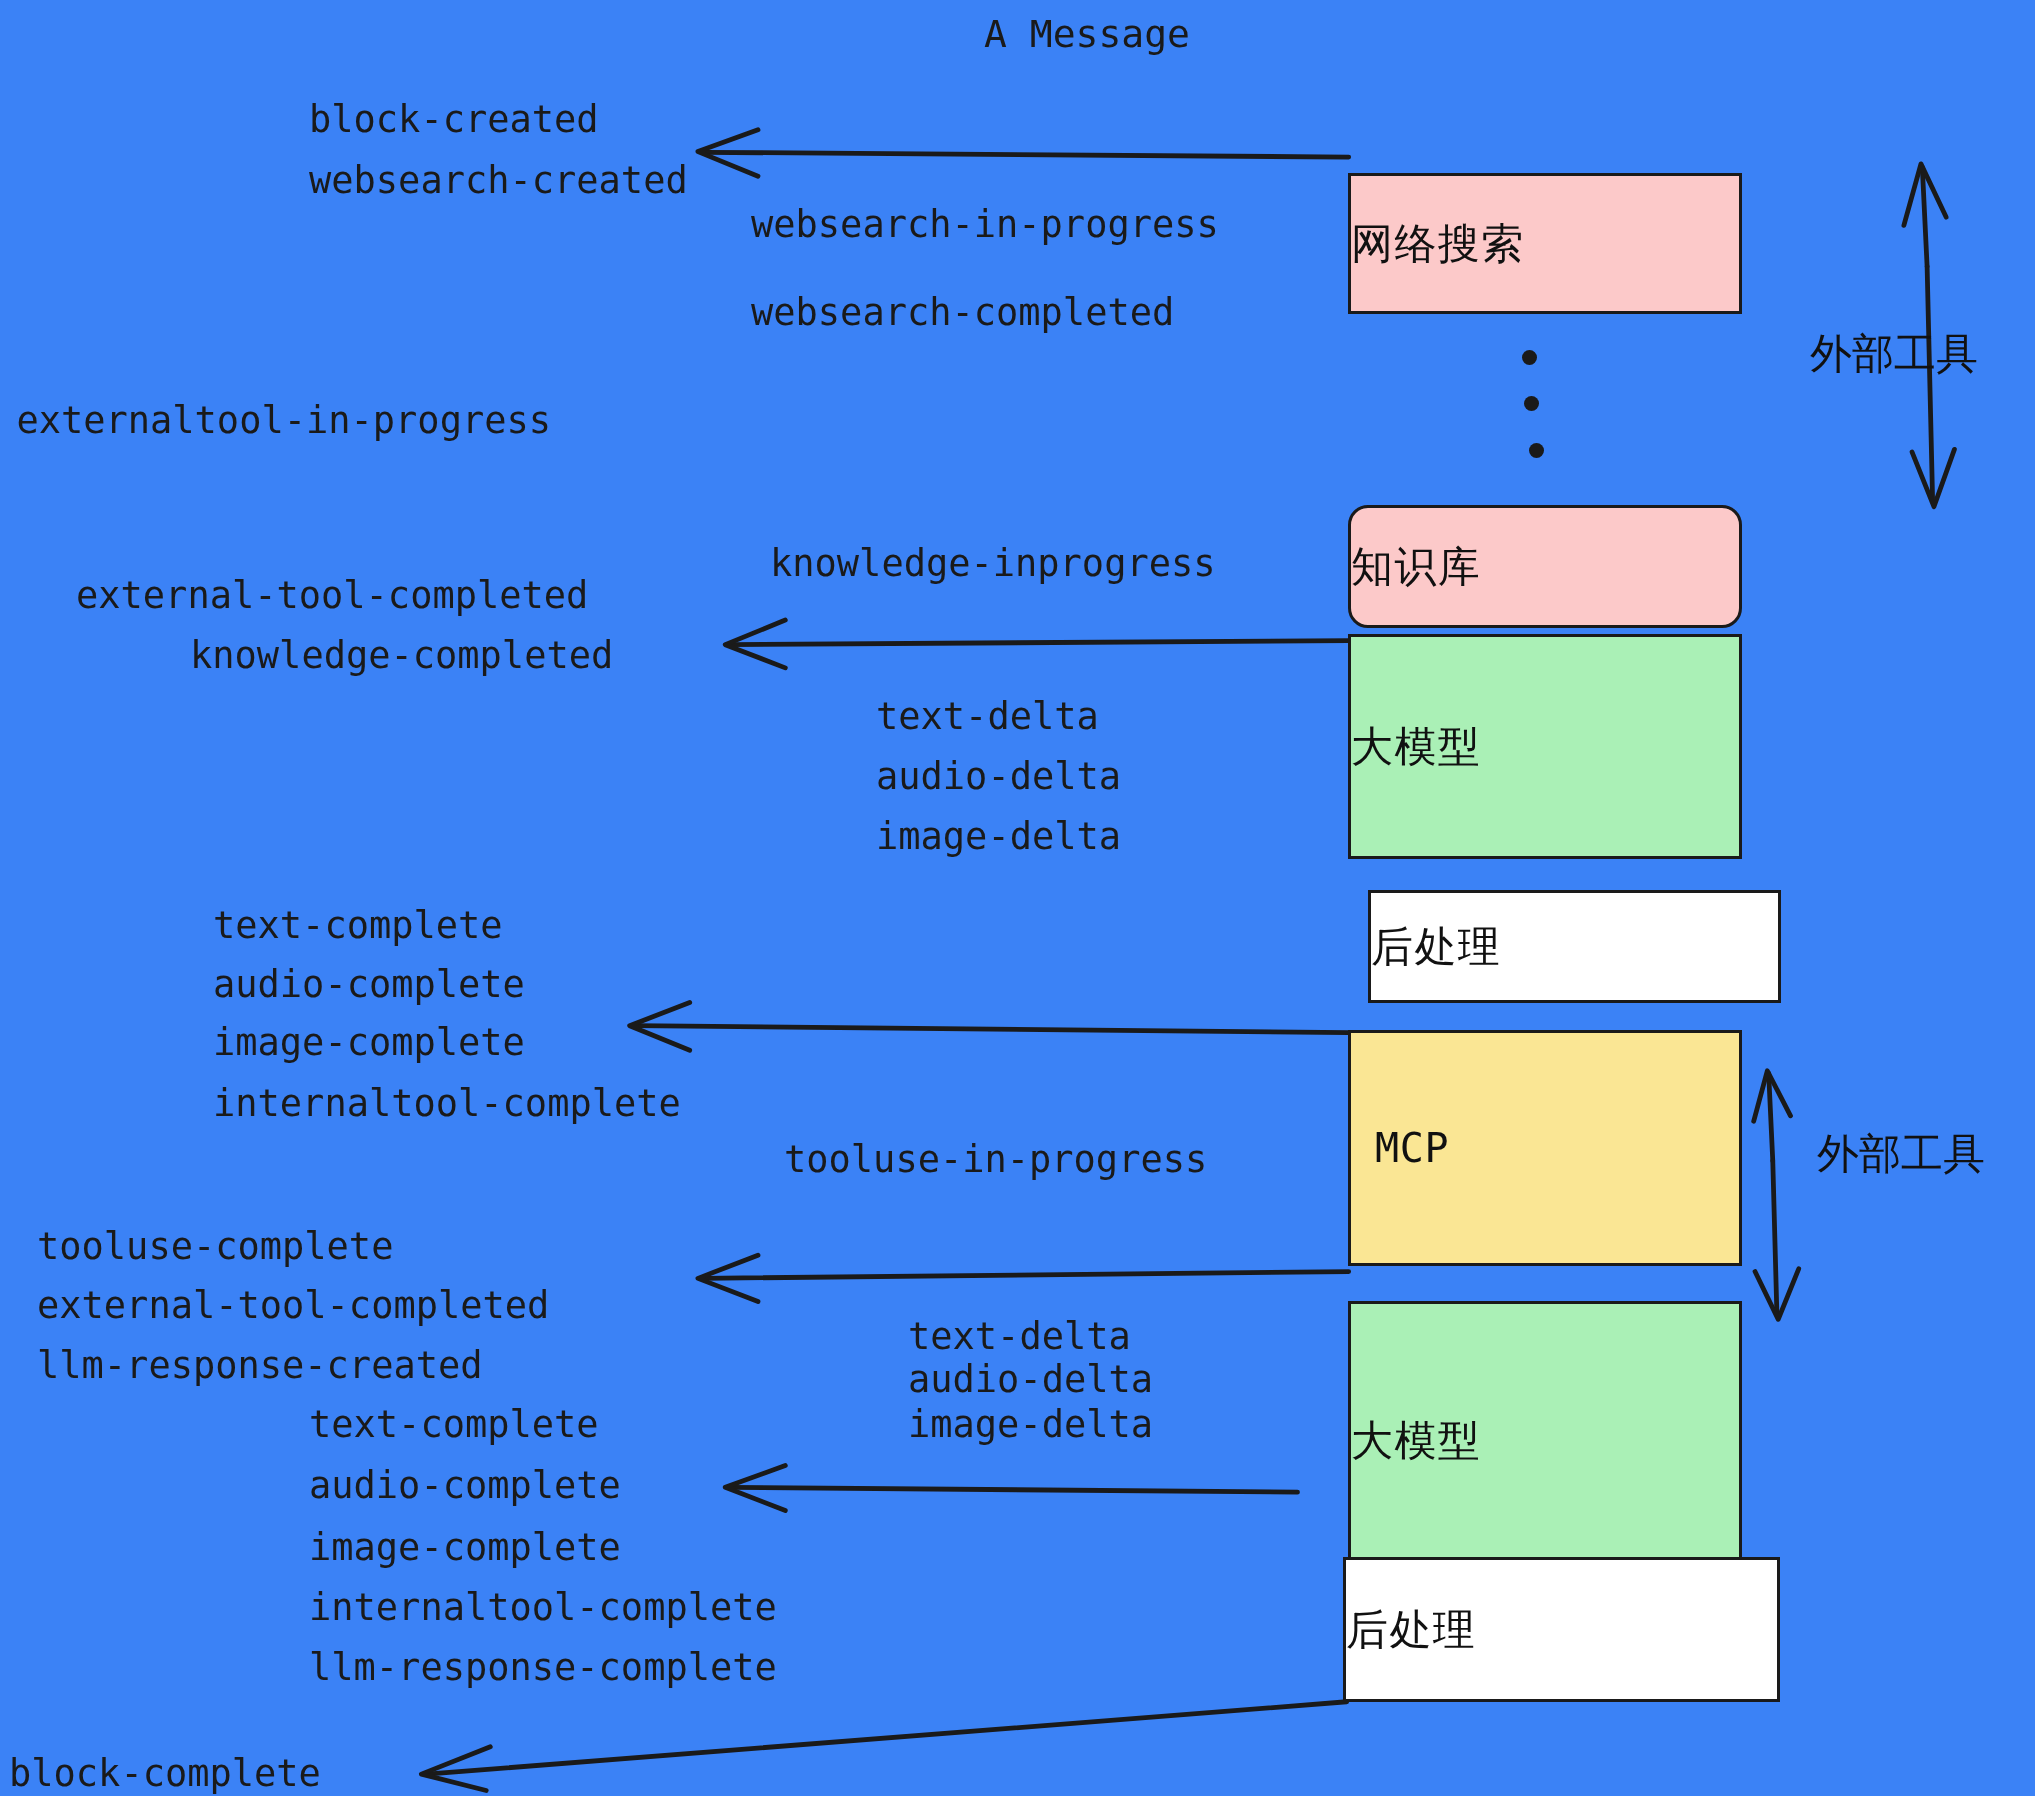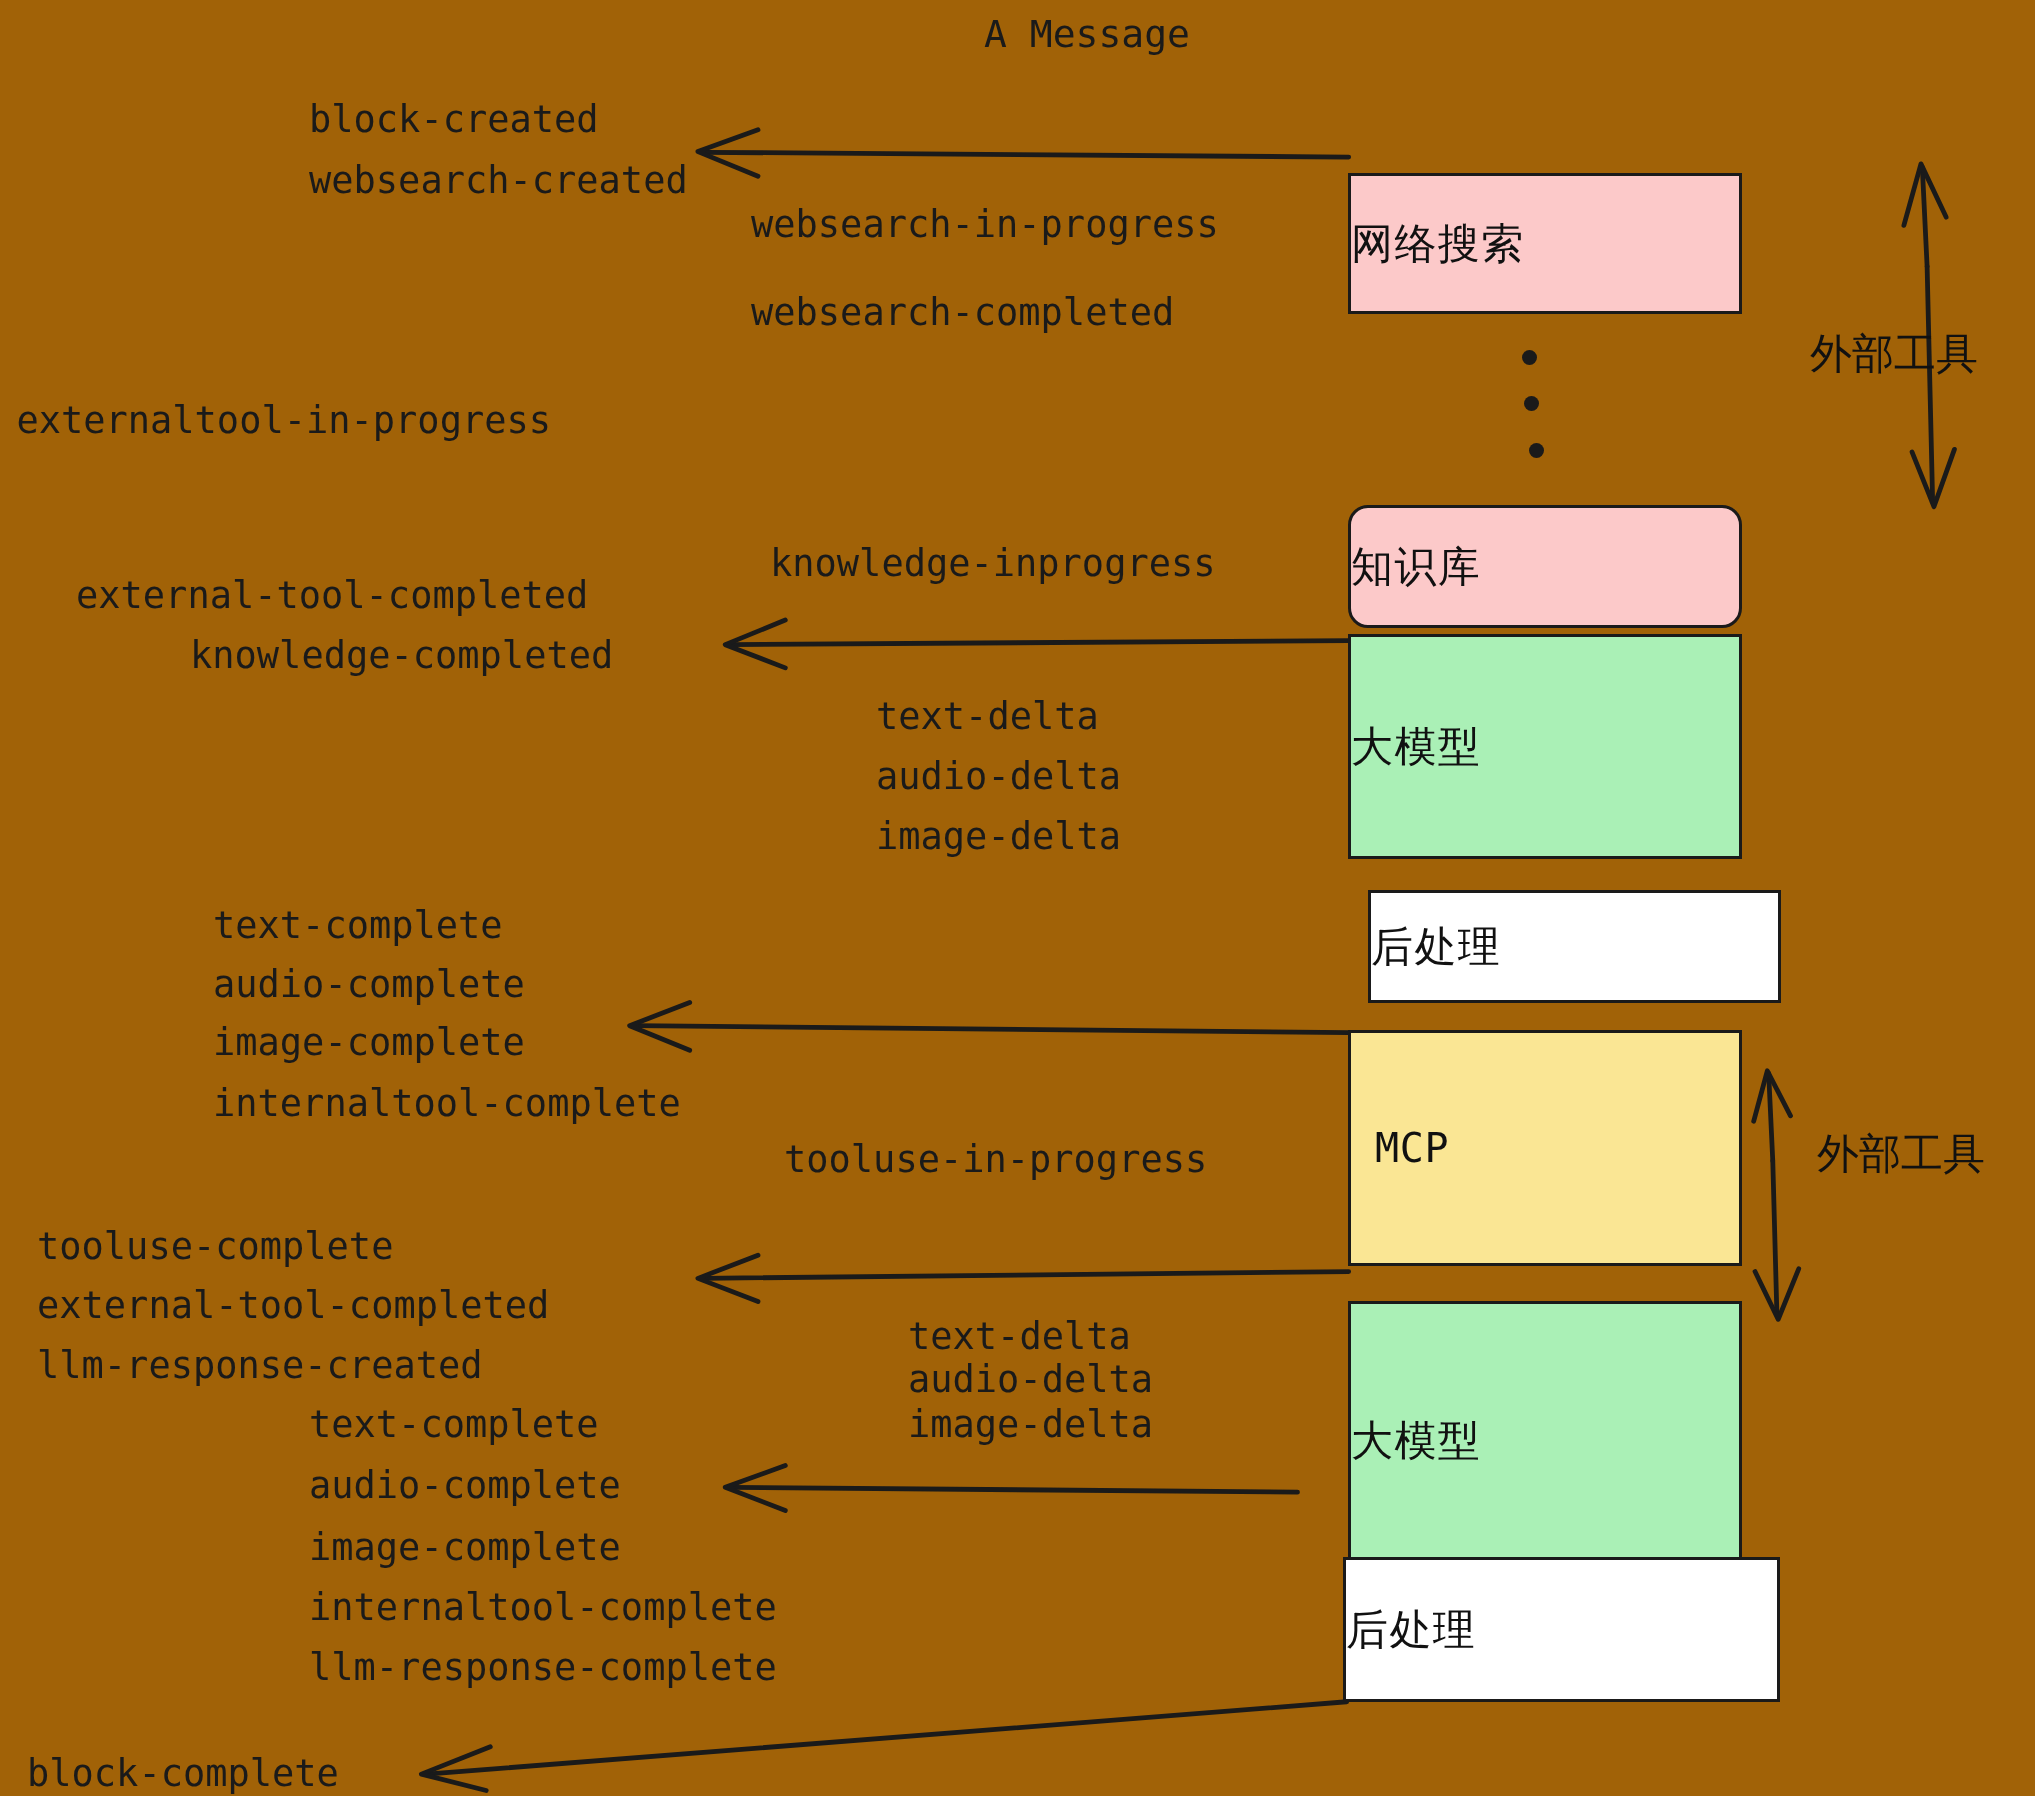--- a/index.html
+++ b/index.html
@@ -4,21 +4,21 @@
 <style>
   html, body {
     margin: 0;
     padding: 0;
     background: #ffffff;
   }
   #canvas {
     position: relative;
     width: 2035px;
     height: 1796px;
-    background: #a16207;
+    background: #3b82f6;
     font-family: "DejaVu Sans Mono", "Liberation Mono", monospace;
     overflow: hidden;
   }
   .evt {
     position: absolute;
     font-family: "DejaVu Sans Mono", "Liberation Mono", monospace;
     font-size: 37px;
     color: #1a1a1a;
     white-space: nowrap;
     letter-spacing: 0px;
@@ -214,16 +214,16 @@
   <div class="evt" style="left:309px; top:1406px;">text-complete</div>
 
   <div class="evt" style="left:309px; top:1467px;">audio-complete</div>
 
   <div class="evt" style="left:309px; top:1529px;">image-complete</div>
 
   <div class="evt" style="left:309px; top:1589px;">internaltool-complete</div>
 
   <div class="evt" style="left:309px; top:1649px;">llm-response-complete</div>
 
-  <div class="evt" style="left:27px; top:1755px;">block-complete</div>
+  <div class="evt" style="left:9px; top:1755px;">block-complete</div>
 
 </div>
 
 
 </body></html>

